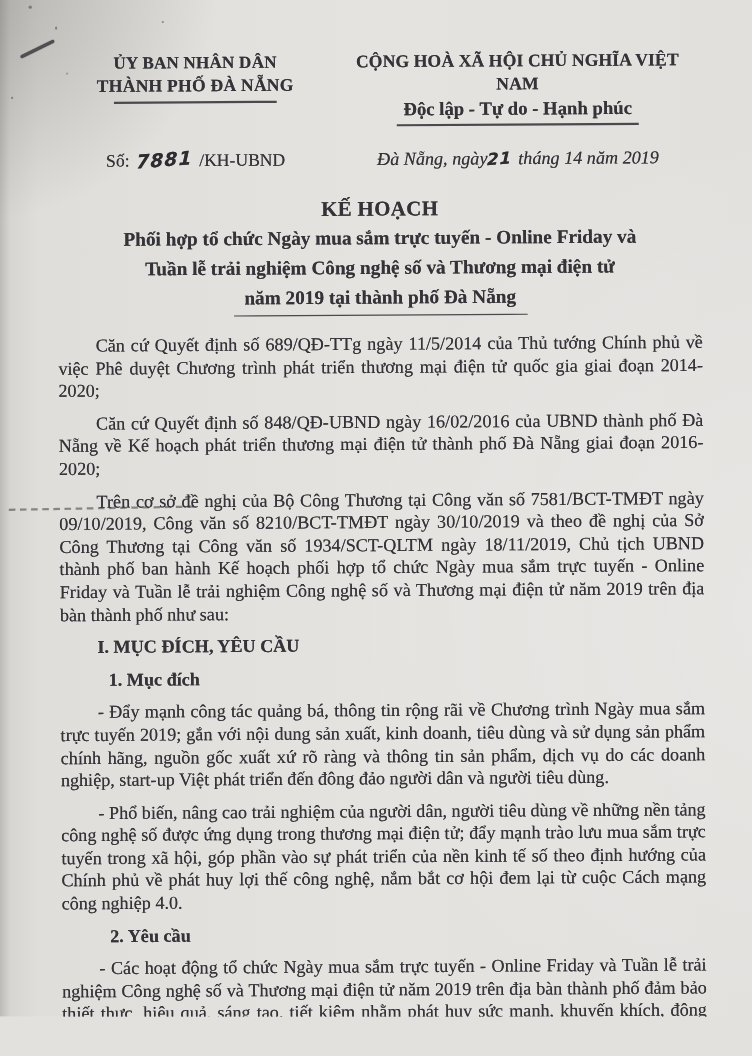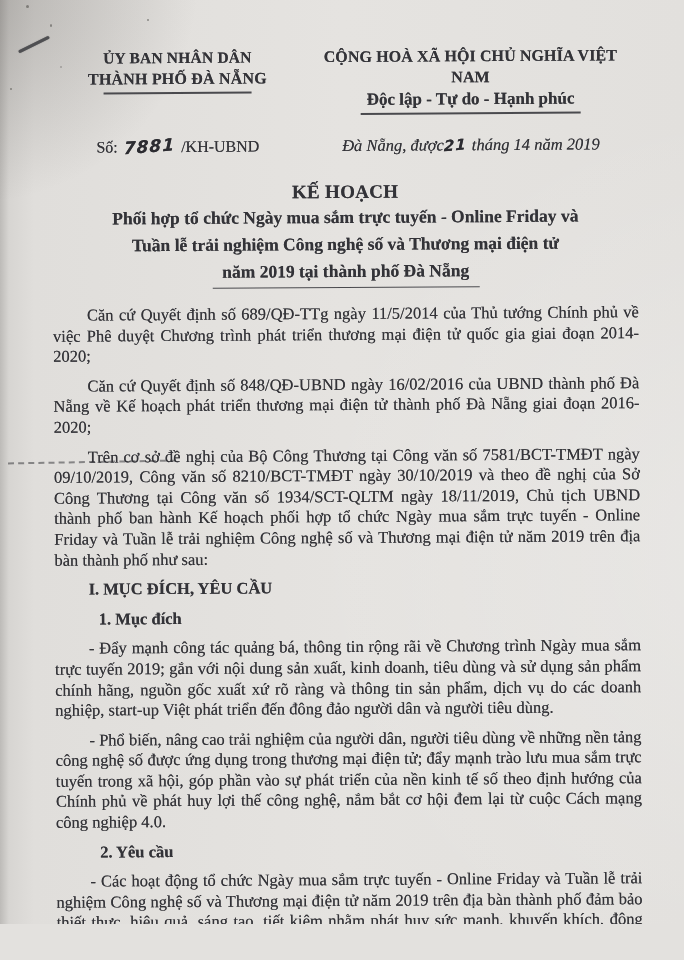--- a/index.html
+++ b/index.html
@@ -101,21 +101,21 @@
       </div>
     </div>
 
     <div class="meta-row">
       <div class="doc-no">
         <span>Số:</span>
         <span class="handwrite">7881</span>
         <span>/KH-UBND</span>
       </div>
       <div class="dateline">
-        <span>Đà Nẵng, được</span><span class="handwrite">21</span>
+        <span>Đà Nẵng, ngày</span><span class="handwrite">21</span>
         <span>tháng 14 năm 2019</span>
       </div>
     </div>
 
     <div class="title-block">
       <div class="title-main">KẾ HOẠCH</div>
       <div class="title-sub">Phối hợp tổ chức Ngày mua sắm trực tuyến - Online Friday và</div>
       <div class="title-sub">Tuần lễ trải nghiệm Công nghệ số và Thương mại điện tử</div>
       <div class="title-sub">
         <span class="title-sub-underline">năm 2019 tại thành phố Đà Nẵng</span>

